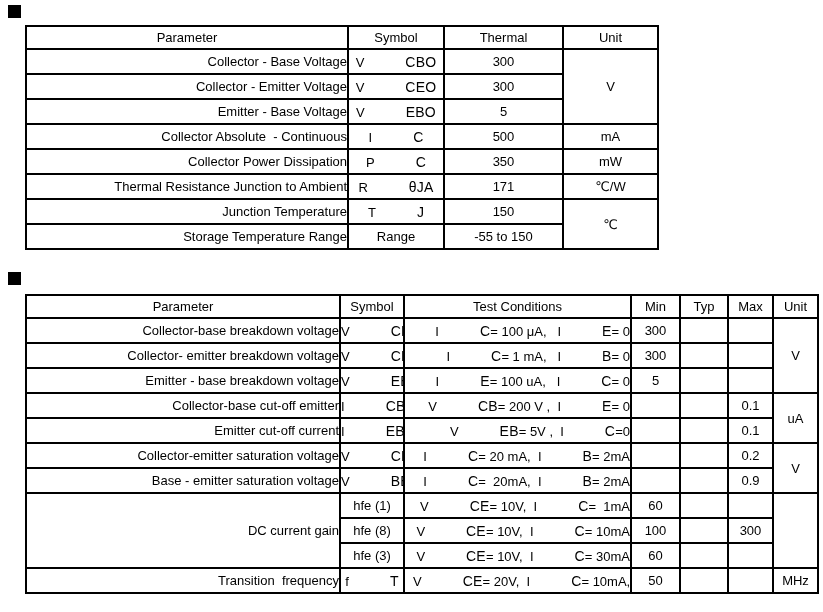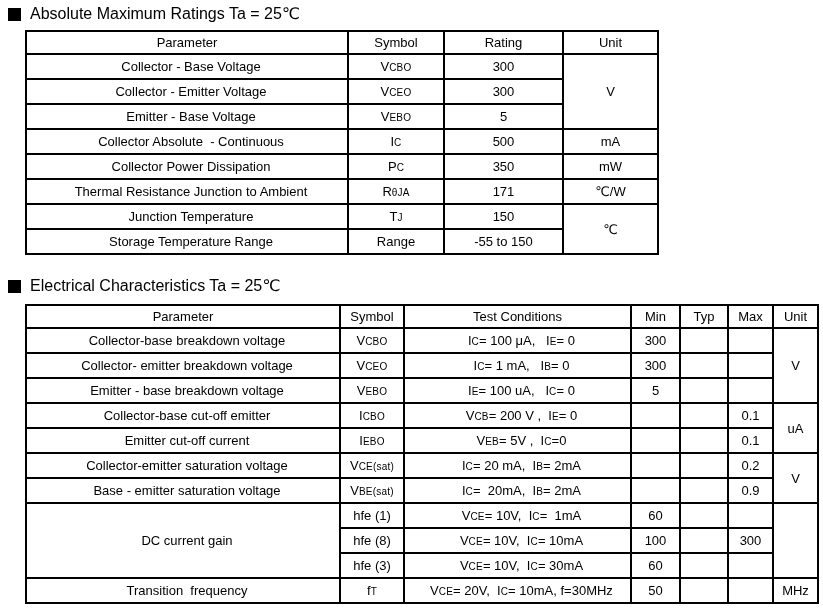--- a/index.html
+++ b/index.html
@@ -29,51 +29,50 @@
   th,td{
     border:2px solid #000;
     font-size:13px;font-weight:normal;
     text-align:center;vertical-align:middle;
     padding:0;white-space:pre;overflow:hidden;
   }
   th{height:21px;}
   td{height:23px;}
   
   #table-0 td.c0, #table-1 td.c0, #table-1 td.c2{
-    text-align:center;padding-left:8px;
-  }
-  .ss{font-size:10px;letter-spacing:0.2px;}
+    text-align:right;padding-left:8px;
+  }
+  .ss{font-size:14px;letter-spacing:0.2px;margin-left:41px;}
   
   #table-0 col.w0{width:322px}#table-0 col.w1{width:96px}
   #table-0 col.w2{width:119px}#table-0 col.w3{width:95px}
   #table-1 col.w0{width:314px}#table-1 col.w1{width:64px}
   #table-1 col.w2{width:227px}#table-1 col.w3{width:49px}
   #table-1 col.w4{width:48px}#table-1 col.w5{width:45px}
   #table-1 col.w6{width:45px}
 </style>
 </head>
 <body>
 
 <div id="title-1" class="section-title">
   <span class="bullet"></span>
-  <span>Absolute Maximum Ratings Ta = 25℃</span>
 </div>
 
 <table id="table-0">
   <colgroup>
     <col class="w0">
       <col class="w1">
       <col class="w2">
       <col class="w3">
   </colgroup>
 <thead>
       <tr>
         <th>Parameter</th>
         <th>Symbol</th>
-        <th>Rating</th>
+        <th>Thermal</th>
         <th>Unit</th>
       </tr>
     </thead>
     <tbody>
       <tr>
         <td class="c0">Collector - Base Voltage</td>
         <td class="c1">V<span class="ss">CBO</span></td>
         <td class="c2">300</td>
         <td rowspan="3" class="c3">V</td>
       </tr>
@@ -114,21 +113,20 @@
       <tr>
         <td class="c0">Storage Temperature Range</td>
         <td class="c1">Range</td>
         <td class="c2">-55 to 150</td>
       </tr>
     </tbody>
   </table>
 
 <div id="title-2" class="section-title">
   <span class="bullet"></span>
-  <span>Electrical Characteristics Ta = 25℃</span>
 </div>
 
 <table id="table-1">
   <colgroup>
     <col class="w0">
       <col class="w1">
       <col class="w2">
       <col class="w3">
       <col class="w4">
       <col class="w5">

